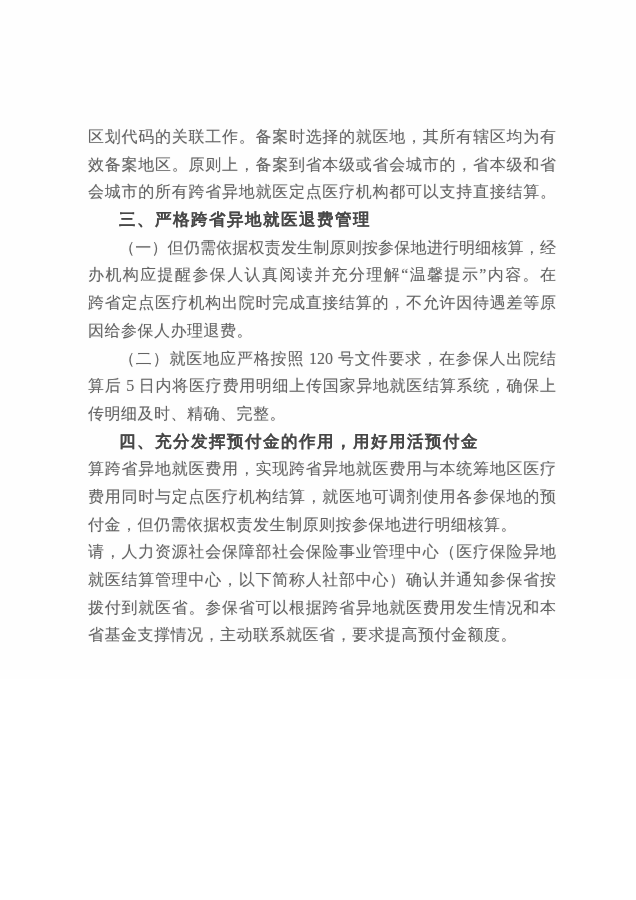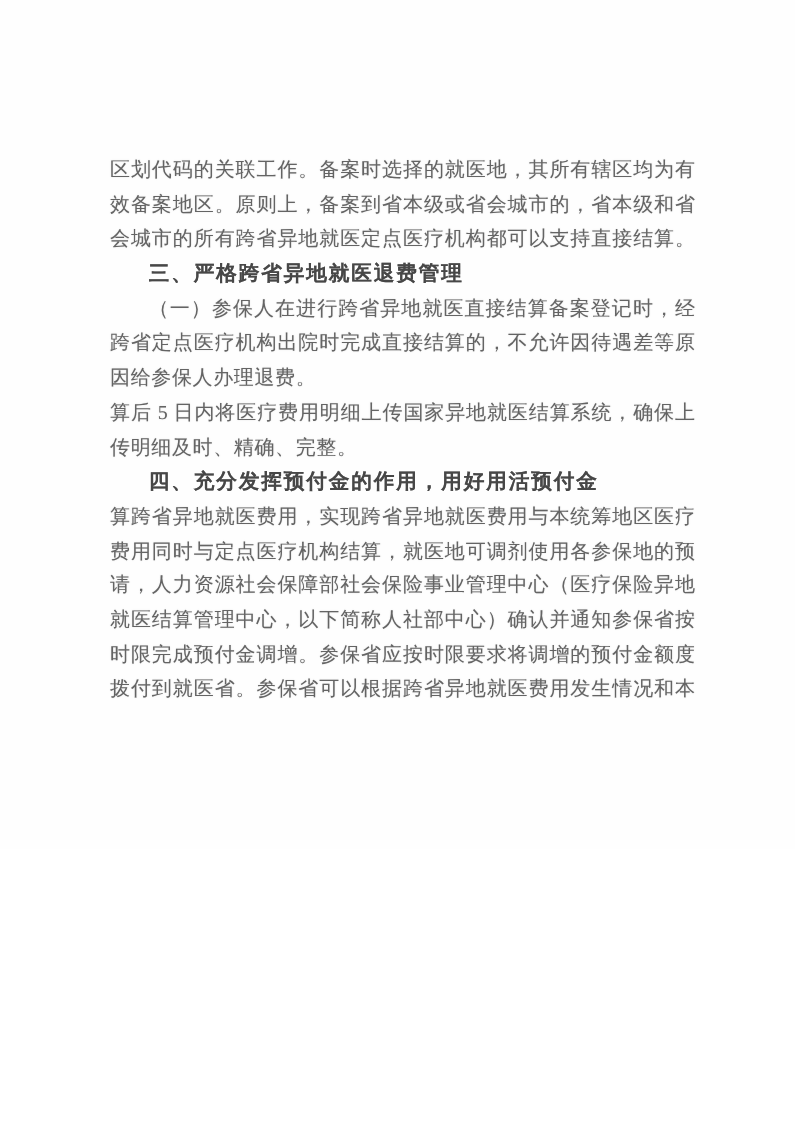--- a/index.html
+++ b/index.html
@@ -64,27 +64,30 @@
 </style>
 </head>
 <body>
 
 <div class="page" style="--paper: #fefefe; --ink: #646464; --heading-ink: #474747; --ink-light: #7a7a7a;">
   <div class="text-block">
       <div class="line justify">区划代码的关联工作。备案时选择的就医地，其所有辖区均为有</div>
       <div class="line justify">效备案地区。原则上，备案到省本级或省会城市的，省本级和省</div>
       <div class="line justify">会城市的所有跨省异地就医定点医疗机构都可以支持直接结算。</div>
       <div class="line heading indent">三、严格跨省异地就医退费管理</div>
-      <div class="line indent justify">（一）参保人在进行跨省异地就医直接结算备案登记时，经</div>
+      <div class="line indent justify">（一）但仍需依据权责发生制原则按参保地进行明细核算，经</div>
+      <div class="line justify">办机构应提醒参保人认真阅读并充分理解“温馨提示”内容。在</div>
       <div class="line justify">跨省定点医疗机构出院时完成直接结算的，不允许因待遇差等原</div>
       <div class="line">因给参保人办理退费。</div>
+      <div class="line indent justify">（二）就医地应严格按照 120 号文件要求，在参保人出院结</div>
       <div class="line justify">算后 5 日内将医疗费用明细上传国家异地就医结算系统，确保上</div>
       <div class="line">传明细及时、精确、完整。</div>
       <div class="line heading indent">四、充分发挥预付金的作用，用好用活预付金</div>
       <div class="line justify">算跨省异地就医费用，实现跨省异地就医费用与本统筹地区医疗</div>
       <div class="line justify">费用同时与定点医疗机构结算，就医地可调剂使用各参保地的预</div>
+      <div class="line">付金，但仍需依据权责发生制原则按参保地进行明细核算。</div>
       <div class="line justify">请，人力资源社会保障部社会保险事业管理中心（医疗保险异地</div>
       <div class="line justify">就医结算管理中心，以下简称人社部中心）确认并通知参保省按</div>
-      <div class="line justify">时限完成预付金调增。参保省应按时限要求将调增的预付金额度</div>
       <div class="line justify">拨付到就医省。参保省可以根据跨省异地就医费用发生情况和本</div>
+      <div class="line">省基金支撑情况，主动联系就医省，要求提高预付金额度。</div>
     </div>
   <div class="page-number">— 3 —</div>
 </div>
 
 </body></html>

